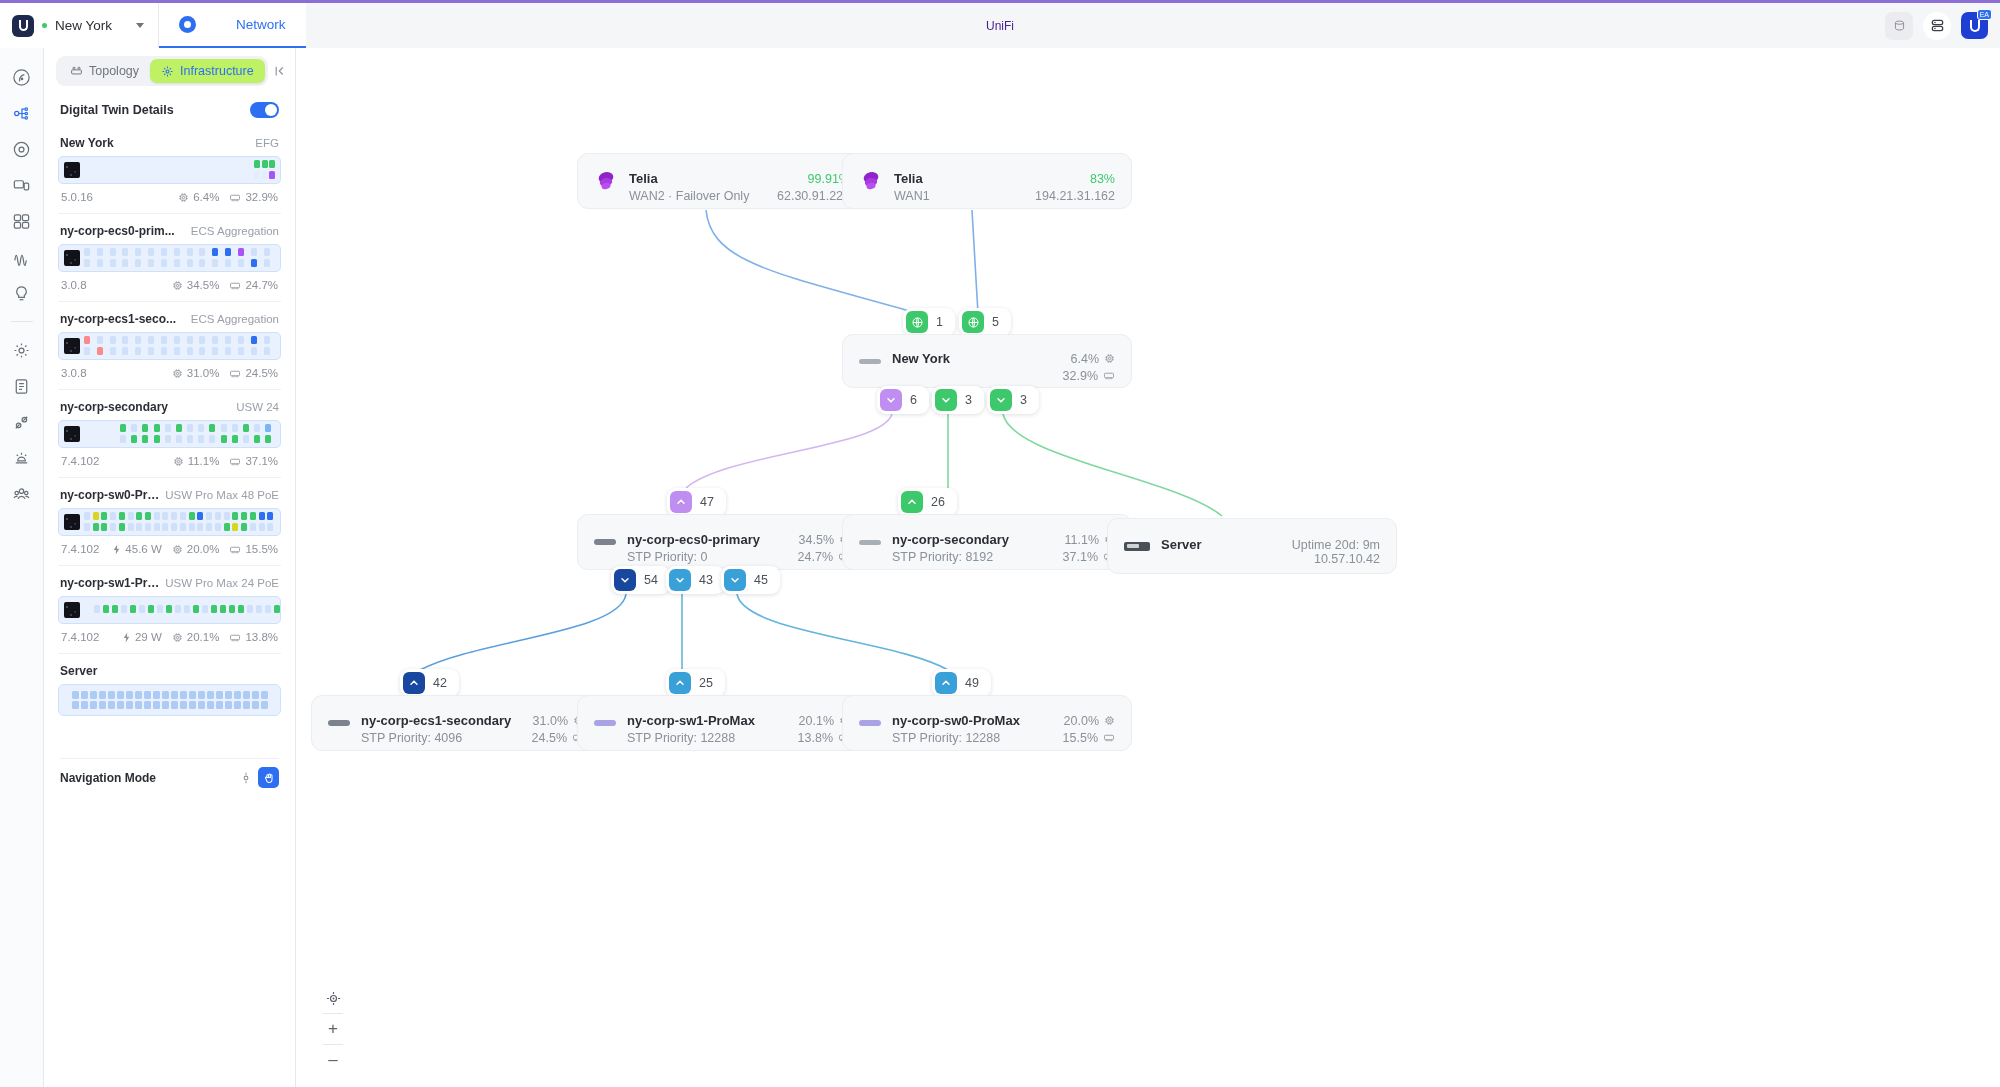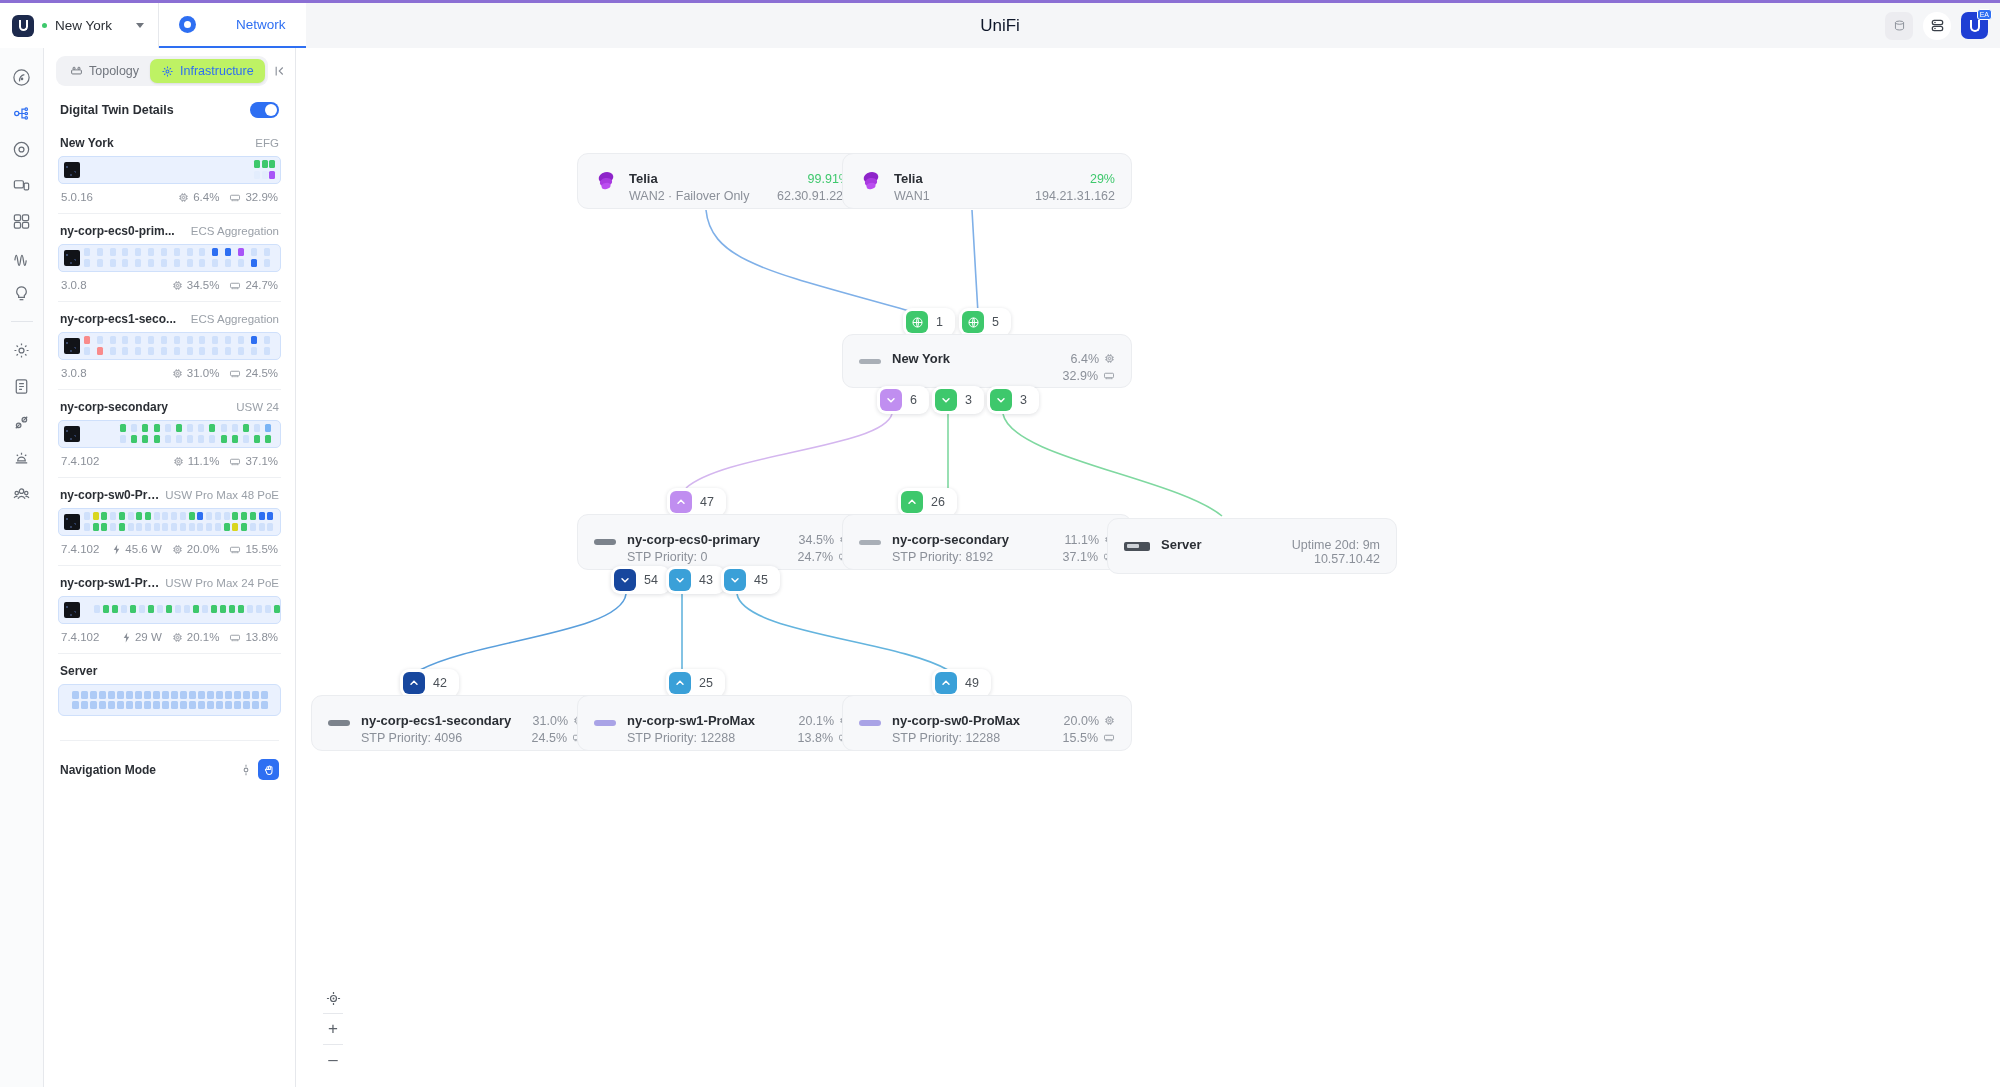--- a/index.html
+++ b/index.html
@@ -59,21 +59,21 @@
   .app-tab .dot-ico::after {
     content: ""; position: absolute; left: 5px; top: 5px;
     width: 7px; height: 7px; border-radius: 50%; background: #fff;
   }
   .app-tab-label { font-size: 13.5px; color: #2e6ff2; font-weight: 500; margin-left: 32px; }
   .tb-center {
     position: absolute; left: 0; right: 0; top: 0; height: 45px;
     display: flex; align-items: center; justify-content: center;
     pointer-events: none;
   }
-  .tb-title { font-size: 17px; color: #0f172a; }
+  .tb-title { font-size: 12px; color: #4c1d95; }
   .tb-right {
     position: absolute; right: 12px; top: 0; height: 45px;
     display: flex; align-items: center; gap: 10px;
   }
   .tb-icon-btn {
     width: 28px; height: 28px; border-radius: 7px;
     display: flex; align-items: center; justify-content: center;
     background: #ececf0;
   }
   .tb-icon-btn.round { background: #ffffff; border-radius: 50%; }
@@ -202,21 +202,21 @@
   }
   .srv-ports {
     display: grid; grid-auto-flow: column; grid-template-rows: 1fr 1fr;
     gap: 2px;
   }
   .srv-ports .port { background: #aecbf6; width: 7px; height: 8px; }
   .links { padding: 14px 16px 0 16px; display: flex; flex-direction: column; gap: 14px; }
   .link { font-size: 12.5px; color: #2e6ff2; }
   .nav-mode-row {
     display: flex; align-items: center; justify-content: space-between;
-    margin: 18px 16px 0 16px; padding-top: 18px; border-top: 1px solid #eef0f3;
+    margin: 36px 16px 0 16px; padding-top: 8px; border-top: 1px solid #eef0f3;
   }
   .nav-mode-label { font-size: 12px; font-weight: 700; color: #2b2f35; }
   .nav-toggle { display: flex; align-items: center; gap: 2px; }
   .nav-btn {
     width: 21px; height: 21px; border-radius: 5px;
     display: flex; align-items: center; justify-content: center;
     color: #8b9099;
   }
   .nav-btn.active { background: #2e6ff2; color: #fff; }
 
@@ -947,21 +947,21 @@
       <span class="node-ico">
         <svg width="24" height="24" viewBox="0 0 24 24">
           <ellipse cx="12" cy="8.6" rx="7.4" ry="5.4" fill="#8e24c9" transform="rotate(-12 12 8.6)"></ellipse>
           <ellipse cx="12" cy="13.2" rx="6.2" ry="4.2" fill="#a93ae0" transform="rotate(-12 12 13.2)"></ellipse>
           <ellipse cx="12" cy="17" rx="4.6" ry="3" fill="#bb4ef0" transform="rotate(-12 12 17)"></ellipse>
         </svg>
       </span>
       <div class="node-body">
         <div class="node-row">
           <span class="node-title">Telia</span>
-          <span class="node-val ok">29%</span>
+          <span class="node-val ok">83%</span>
         </div>
         <div class="node-row">
           <span class="node-sub">WAN1</span>
           <span class="node-val">194.21.31.162</span>
         </div>
       </div>
     </div>
 
     <div class="badge" style="left:607px; top:260px;">
       <span class="badge-sq sq-green">

